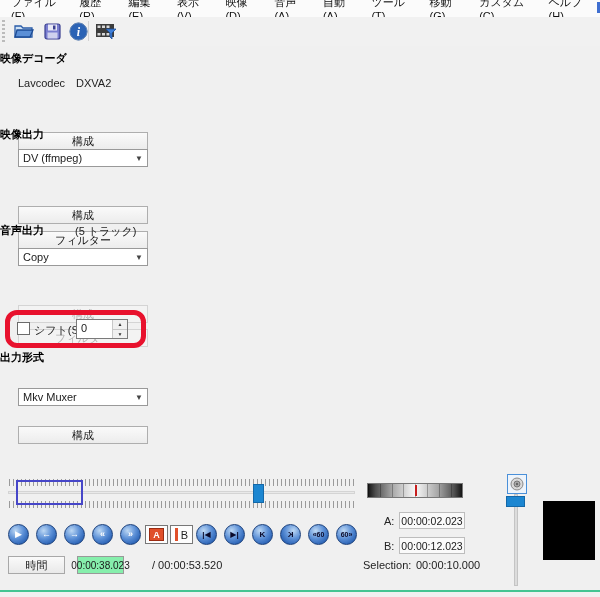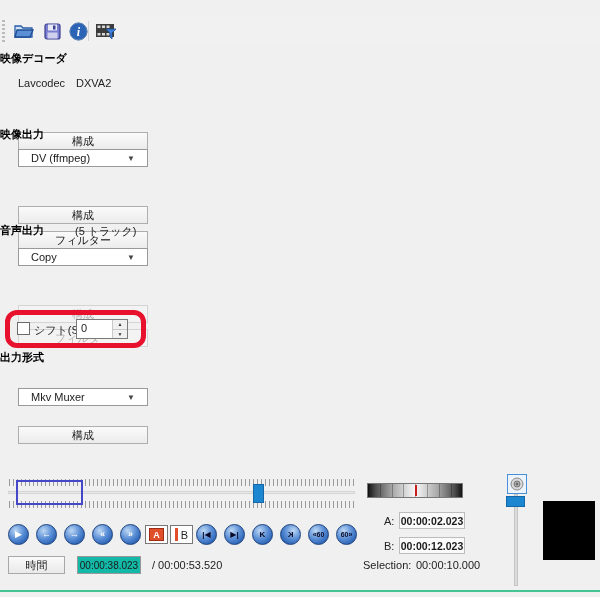--- a/index.html
+++ b/index.html
@@ -25,21 +25,21 @@
   .tool-sep { position:absolute; left:88px; top:4px; width:1px; height:20px; background:#d2d2d2; }
 
   
   .sec-title { position:absolute; left:0; font-weight:bold; font-size:11px; color:#000; }
   .plain-label { position:absolute; font-size:11px; color:#222; }
   .btn { position:absolute; left:18px; width:130px; height:18px;
     background:linear-gradient(#fafafa,#ececec); border:1px solid #aeaeae;
     font-size:11px; display:flex; align-items:center; justify-content:center; color:#111;margin-top:34px; }
   .btn.disabled { background:#f3f3f3; border-color:#d4d4d4; color:#b3b3b3; }
   .combo { position:absolute; left:18px; width:130px; height:18px; background:#fff;
-    border:1px solid #999; display:flex; align-items:center; padding:0 12px; font-size:11px; }
+    border:1px solid #999; display:flex; align-items:center; padding:0 4px; font-size:11px; }
   .combo .chev { margin-left:auto; font-size:8px; color:#444; }
 
   
   .red-annotation { position:absolute; left:5px; top:310px; width:141px; height:38px;
     border:5px solid #e8112d; border-radius:12px; z-index:6; pointer-events:none; }
 
   .checkbox { position:absolute; left:17px; top:322px; width:13px; height:13px;
     background:#fff; border:1px solid #6b6b6b; }
   .spinbox { position:absolute; left:76px; top:319px; width:52px; height:20px;
     background:#fff; border:1px solid #7a7a7a; display:flex; }
@@ -70,53 +70,67 @@
     background:#fdfdfd; display:flex; align-items:center; justify-content:center; }
   .mbtn .ablock { width:15px; height:13px; background:#e04f2a; border:1px solid #9c2c12;
     color:#fff; font-size:9px; font-weight:bold; display:flex; align-items:center; justify-content:center; }
   .mbtn .bbar { width:3px; height:13px; background:#e04f2a; margin-right:3px; }
   .mbtn .btext { font-size:11px; color:#222; }
 
   
   .time-btn { position:absolute; left:8px; top:556px; width:57px; height:18px;
     background:linear-gradient(#fafafa,#e9e9e9); border:1px solid #a8a8a8;
     display:flex; align-items:center; justify-content:center; font-size:11px; }
-  .time-input { position:absolute; left:77px; top:556px; width:64px; height:18px;
-    background:#14b8a6; border:1px solid #999; font-size:10px; display:flex;
+  .time-input { position:absolute; left:77px; top:556px; width:47px; height:18px;
+    background:#86efac; border:1px solid #999; font-size:10px; display:flex;
     align-items:center; justify-content:center; }
   .status-text { position:absolute; font-size:11px; color:#222; }
 
   
   .jog { position:absolute; left:367px; top:483px; width:96px; height:15px;
     border:1px solid #777;
     background:
       repeating-linear-gradient(90deg, rgba(0,0,0,.28) 0 1px, transparent 1px 11.8px),
       linear-gradient(90deg,#141414 0%,#4e4e4e 8%,#a8a8a8 26%,#e6e6e6 44%,#f6f6f6 50%,#e6e6e6 56%,#a8a8a8 74%,#4e4e4e 92%,#141414 100%);
   }
   .jog .redline { position:absolute; left:47px; top:1px; width:2px; height:11px; background:#c81e1e; }
   .ab-label { position:absolute; font-size:11px; color:#222; }
   .ab-box { position:absolute; left:399px; width:66px; height:17px; background:#fafafa;
-    border:1px solid #bdbdbd; font-size:10.5px; display:flex; align-items:center; justify-content:center;font-weight:bold; }
+    border:1px solid #bdbdbd; font-size:10.5px; display:flex; align-items:center; justify-content:center; }
 
   
   .vol-icon { position:absolute; left:507px; top:474px; width:20px; height:20px;
     border:1px solid #4a90d9; background:#eef4fb; display:flex; align-items:center; justify-content:center; }
   .vol-track { position:absolute; left:514px; top:494px; width:4px; height:92px;
     background:#dcdcdc; border:1px solid #c4c4c4; }
   .vol-handle { position:absolute; left:506px; top:496px; width:19px; height:11px;
     background:#1c86d1; border:1px solid #1468a8; }
   .video-box { position:absolute; left:543px; top:501px; width:52px; height:59px; background:#000; }
 
   .teal-line { position:absolute; left:0; top:590px; width:600px; height:2px; background:#44c492; }
 </style>
 </head>
 <body>
 
 <div id="app">
 
+  <div class="menubar">
+    <span class="menu-item">ファイル(F)</span>
+    <span class="menu-item">履歴(R)</span>
+    <span class="menu-item">編集(E)</span>
+    <span class="menu-item">表示(V)</span>
+    <span class="menu-item">映像(D)</span>
+    <span class="menu-item">音声(A)</span>
+    <span class="menu-item">自動(A)</span>
+    <span class="menu-item">ツール(T)</span>
+    <span class="menu-item">移動(G)</span>
+    <span class="menu-item">カスタム(C)</span>
+    <span class="menu-item">ヘルプ(H)</span>
+    <div class="win-edge-mark"></div>
+  </div>
 
   <div class="toolbar">
     <div class="grip"></div>
     <div class="tool-icon" style="left:12px">
       <svg width="20" height="16" viewBox="0 0 20 16">
         <path d="M1 3 L7 3 L9 5 L18 5 L18 14 L1 14 Z" fill="#cfe2f5" stroke="#2a5ca8" stroke-width="1.3"></path>
         <path d="M3 7 L19 7 L16 14 L1 14 Z" fill="#5b8fd6" stroke="#1d4c96" stroke-width="1.3"></path>
       </svg>
     </div>
     <div class="tool-icon" style="left:40px">

